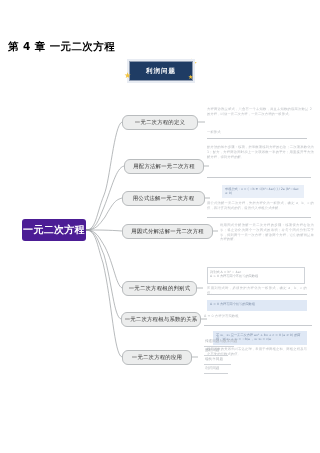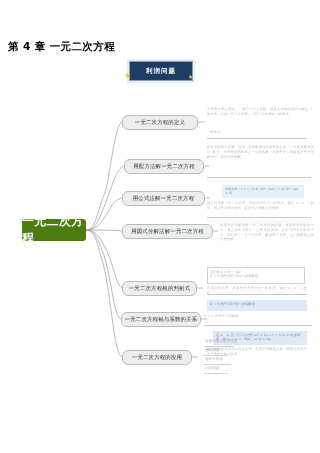--- a/index.html
+++ b/index.html
@@ -27,23 +27,23 @@
   .star.s1{left:186px;top:-1px;font-size:13px;}
   .star.s2{left:124px;top:14px;font-size:8px;}
   .star.s3{left:188px;top:16px;font-size:6px;}
 
   
   .map{position:absolute;left:0;top:95px;width:320px;height:300px;}
   svg.links{position:absolute;left:0;top:0;width:320px;height:300px;}
 
   .root{
     position:absolute;left:22px;top:124px;width:64px;height:22px;
-    background:#4d7c0f;border-radius:3px;
+    background:#4c1d95;border-radius:3px;
     display:flex;align-items:center;justify-content:center;
-    color:#fff;font-size:12px;font-weight:bold;letter-spacing:.3px;
+    color:#fff;font-size:10px;font-weight:bold;letter-spacing:.3px;
   }
 
   .node{
     position:absolute;background:#eceded;border:1px solid #b9bcbe;
     border-radius:6px;height:13px;
     display:flex;align-items:center;justify-content:center;
     font-size:5.4px;color:#333;white-space:nowrap;letter-spacing:.2px;
   }
 
   

